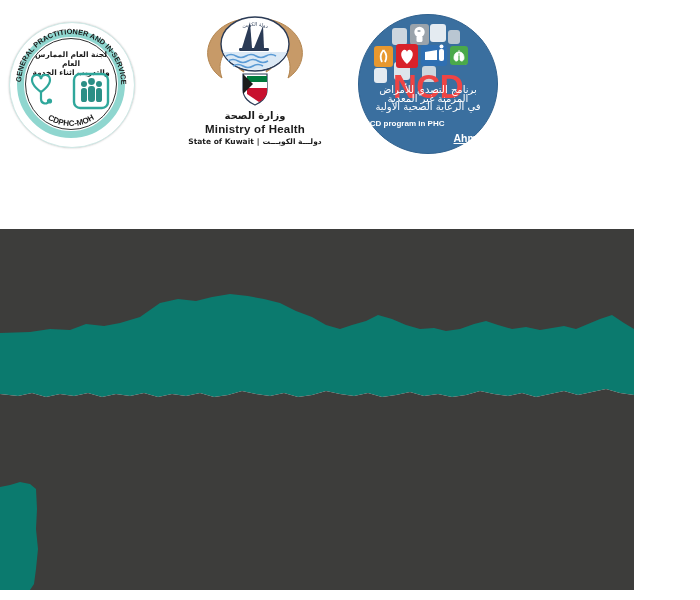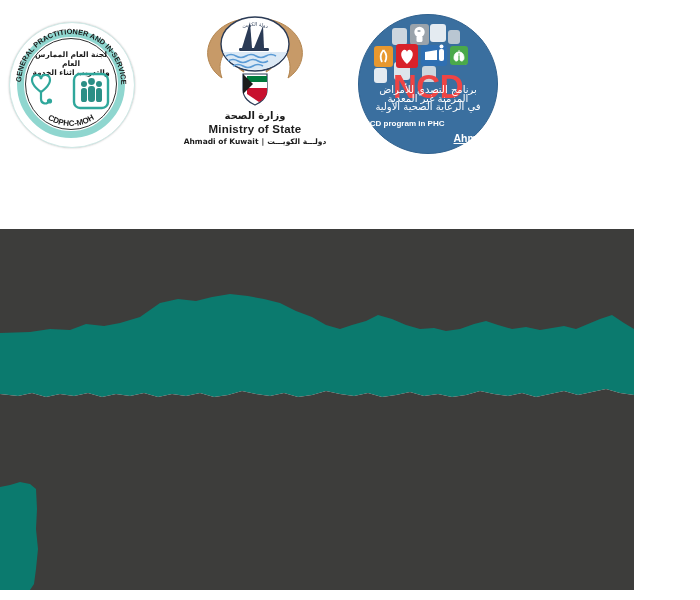--- a/index.html
+++ b/index.html
@@ -271,23 +271,23 @@
         <g>
           <path d="M63,66 L87,66 L87,82 C87,90 80,95 75,97 C70,95 63,90 63,82 Z" fill="#ffffff" stroke="#2b3b56" stroke-width="1.2"></path>
           <path d="M67,68 L87,68 L87,74 L67,74 Z" fill="#007a3d"></path>
           <path d="M67,74 L87,74 L87,80 L67,80 Z" fill="#ffffff"></path>
           <path d="M67,80 L87,80 L87,84 C87,88 83,92 79,94 L67,86 Z" fill="#c8102e"></path>
           <path d="M63,66 L73,76 L63,86 Z" fill="#1b1b1b"></path>
         </g>
       </svg>
     </div>
     <div class="moh-ar">وزارة الصحة</div>
-    <div class="moh-en">Ministry of State</div>
+    <div class="moh-en">Ministry of Health</div>
     <div class="moh-sub">
-      <span>Ahmadi of Kuwait</span><span class="sep">|</span><span>دولـــة الكويـــت</span>
+      <span>State of Kuwait</span><span class="sep">|</span><span>دولـــة الكويـــت</span>
     </div>
   </div>
 
   <div id="logo-ncd">
     <div class="disc"></div>
 
     <div class="tiles">
       <svg width="116" height="62" viewBox="0 0 116 62">
 
         <rect class="t" x="22" y="6" width="15" height="17" rx="3" fill="#cdd6de"></rect>

